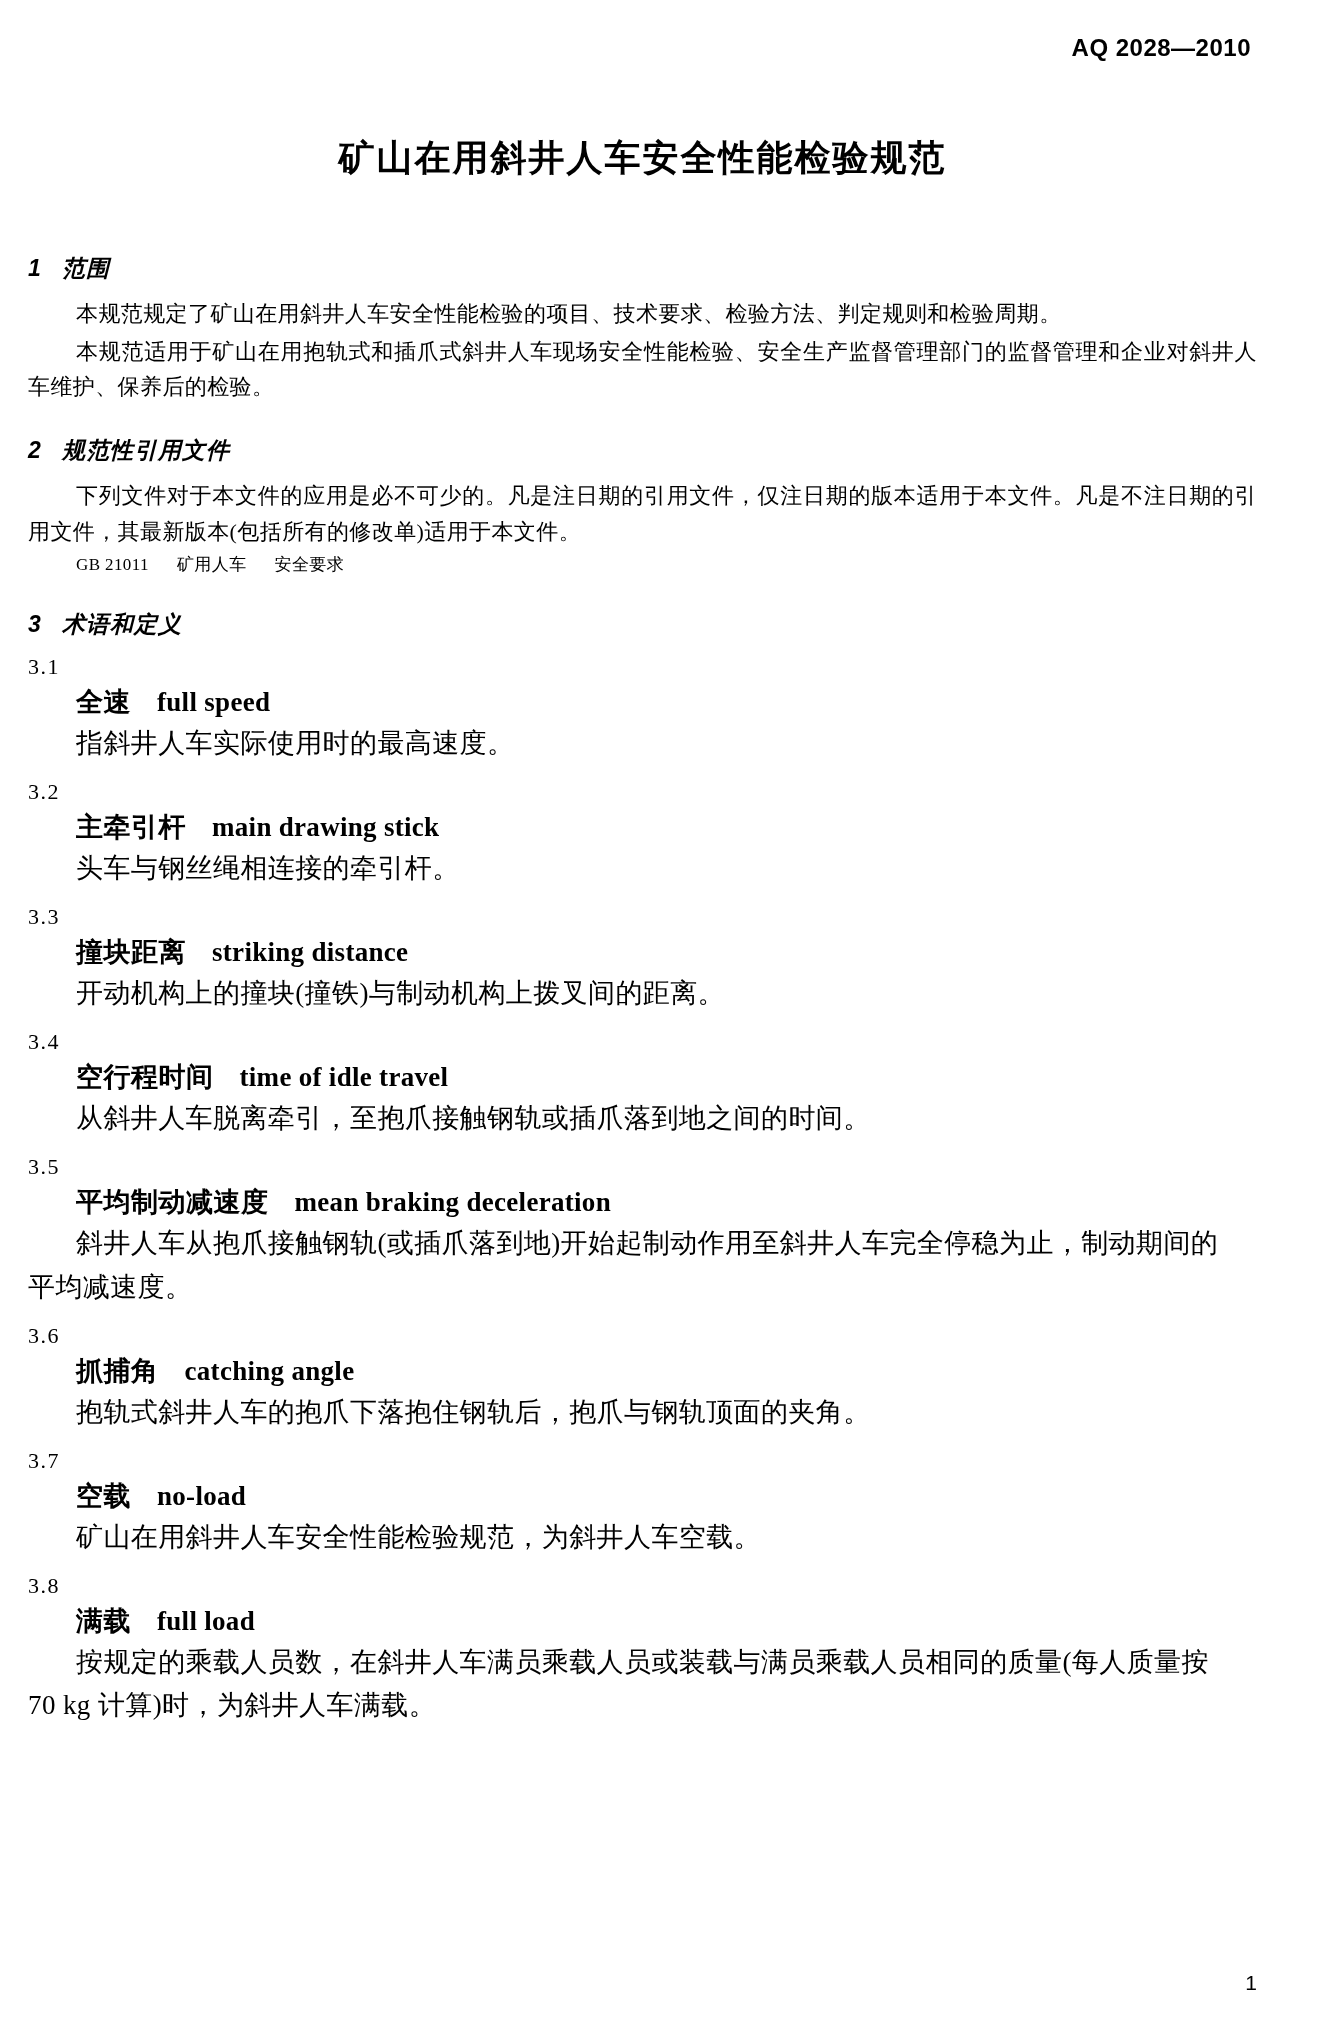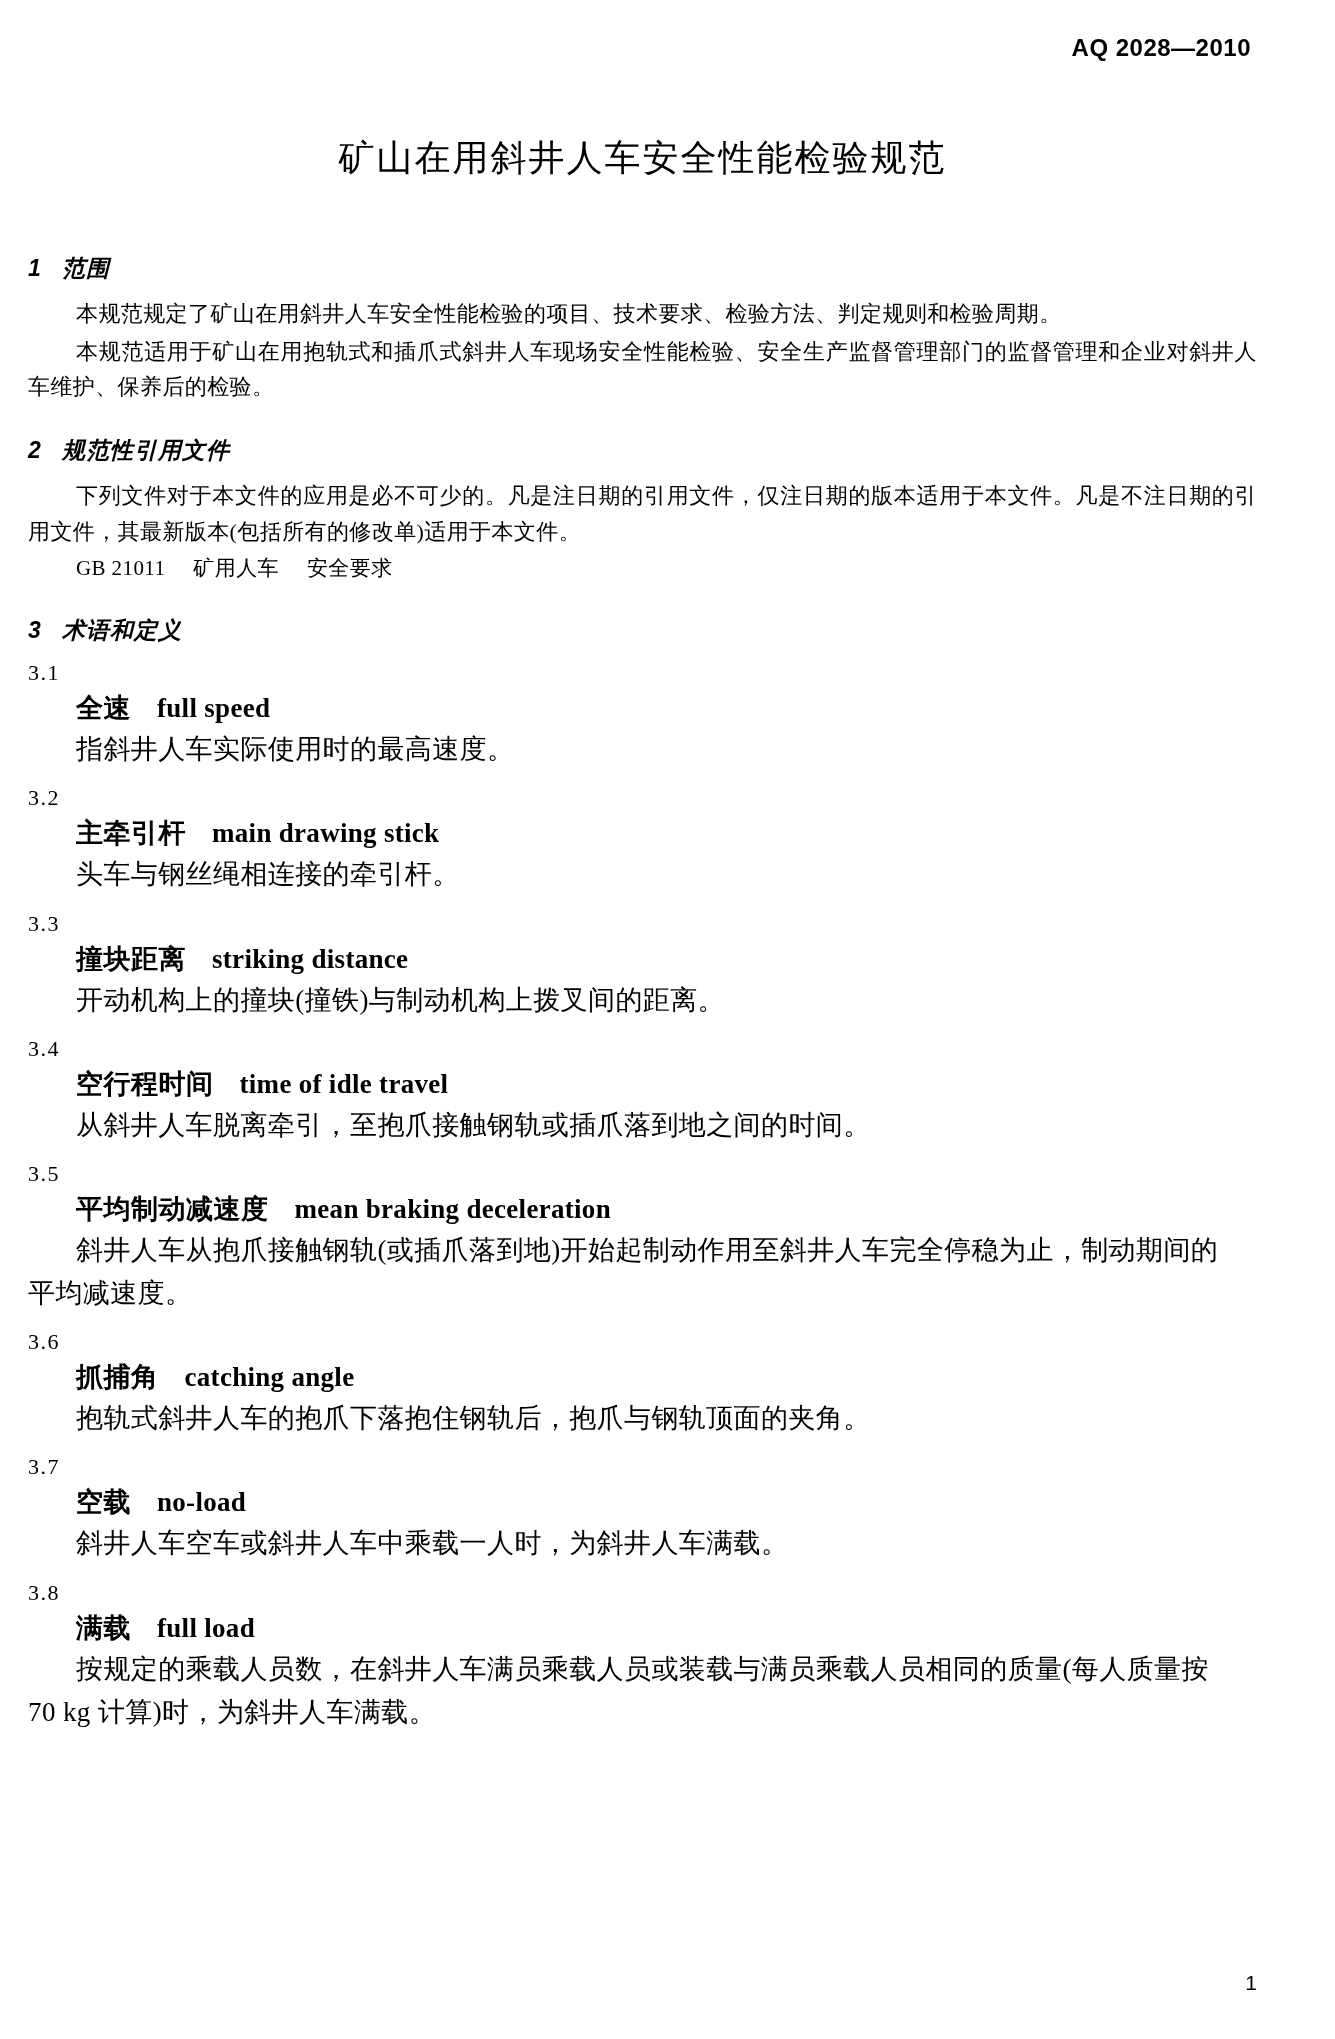--- a/index.html
+++ b/index.html
@@ -27,21 +27,21 @@
     font-size: 24px;
     font-weight: bold;
     letter-spacing: 0.5px;
     padding-right: 6px;
     margin-top: 6px;
   }
   .doc-title {
     text-align: center;
     font-family: "Liberation Sans", sans-serif;
     font-size: 36px;
-    font-weight: normal;
+    font-weight: bold;
     letter-spacing: 2px;
     margin-top: 72px;
     margin-bottom: 0;
   }
   .content {
     margin-top: 70px;
     padding-left: 0px;
   }
   .sec-heading {
     font-family: "Liberation Sans", sans-serif;
@@ -57,21 +57,21 @@
   }
   .para {
     font-size: 22px;
     line-height: 1.62;
     text-indent: 48px;
     letter-spacing: 0.4px;
     margin: 0 0 2px 0;
     text-align: justify;
   }
   .ref-line {
-    font-size: 21px;
+    font-size: 17px;
     line-height: 1.62;
     text-indent: 48px;
     letter-spacing: 0.4px;
     margin: 2px 0 0 0;
   }
   .ref-line .gap {
     display: inline-block;
     width: 28px;
   }
   .clause-num {
@@ -174,21 +174,21 @@
     <div class="clause-num">3.6</div>
     <div class="term-line">
       <span class="cn">抓捕角</span><span class="en">catching angle</span>
     </div>
     <div class="term-def">抱轨式斜井人车的抱爪下落抱住钢轨后，抱爪与钢轨顶面的夹角。</div>
 
     <div class="clause-num">3.7</div>
     <div class="term-line">
       <span class="cn">空载</span><span class="en">no-load</span>
     </div>
-    <div class="term-def">斜井人车空车或斜井人车中乘载一人时，为斜井人车满载。</div>
+    <div class="term-def">矿山在用斜井人车安全性能检验规范，为斜井人车空载。</div>
 
     <div class="clause-num">3.8</div>
     <div class="term-line">
       <span class="cn">满载</span><span class="en">full load</span>
     </div>
     <div class="term-def">按规定的乘载人员数，在斜井人车满员乘载人员或装载与满员乘载人员相同的质量(每人质量按</div>
     <div class="term-def" style="margin-left:0;">70 kg 计算)时，为斜井人车满载。</div>
 
   </div>
 

